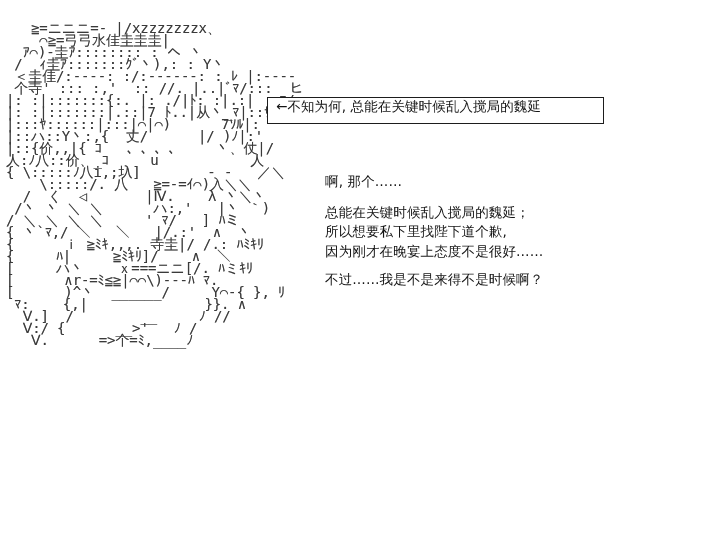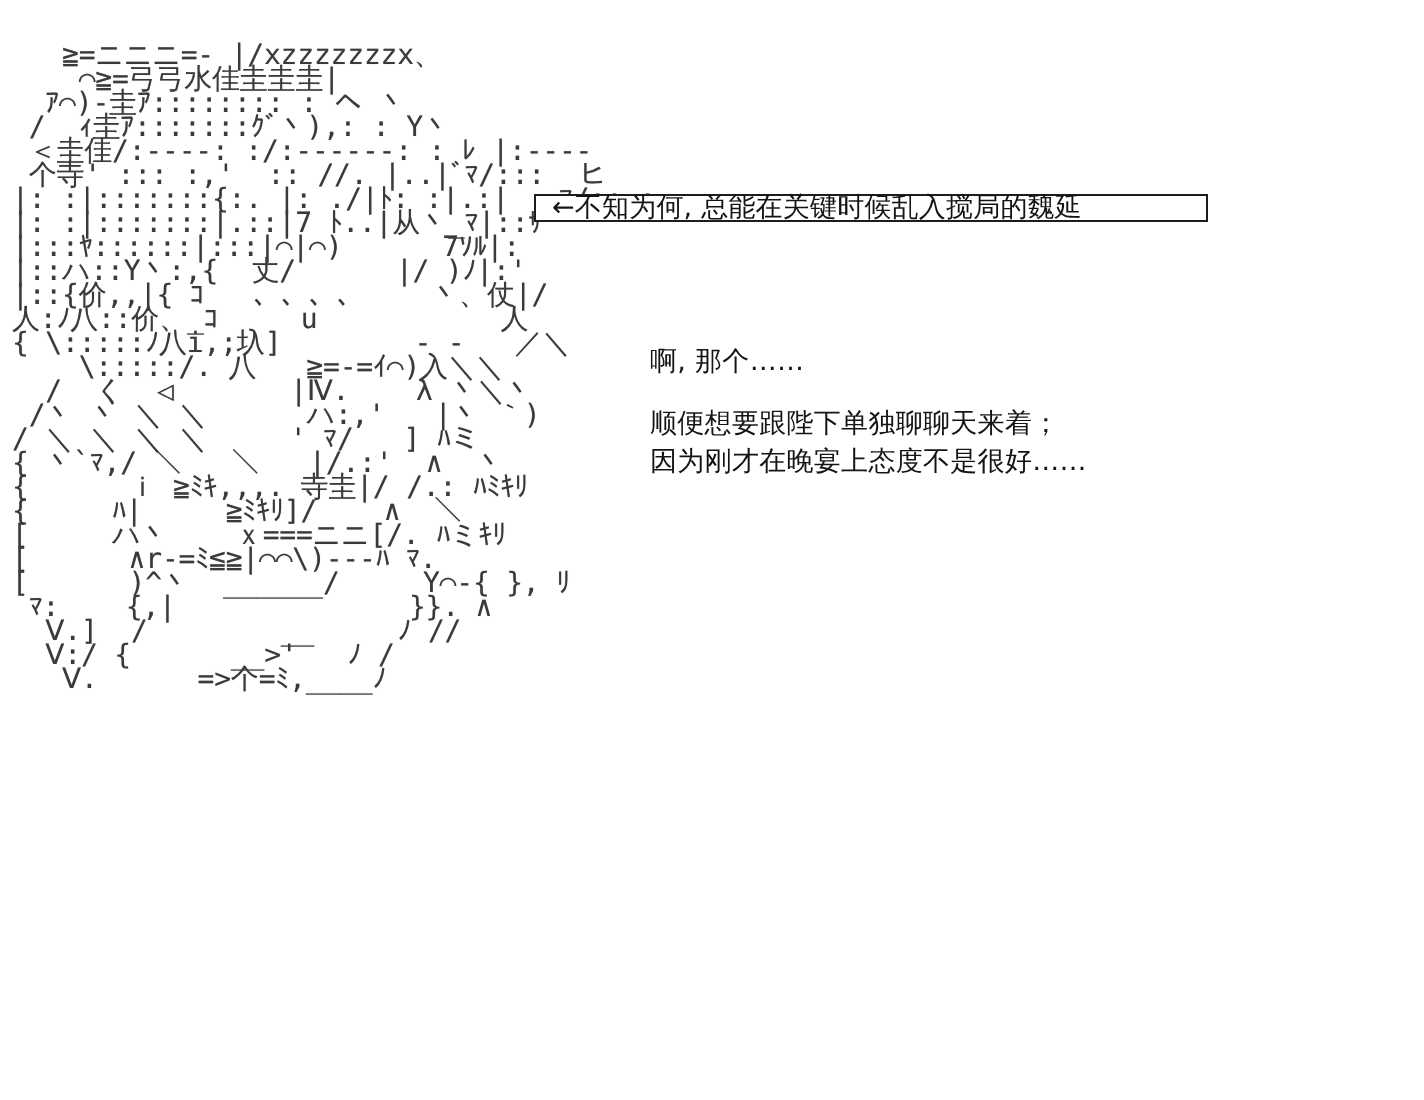--- a/index.html
+++ b/index.html
@@ -36,26 +36,26 @@
     color: #3a3a3a;
     text-shadow: 0 0 0.4px rgba(60,60,60,0.45);
   }
 
   
   .narration-box {
     position: absolute;
     left: 267px;
     top: 97px;
     width: 337px;
-    height: 14px;
+    height: 27px;
     box-sizing: border-box;
     border: 1.6px solid #1d1d1d;
     background: #ffffff;
     display: flex;
-    align-items: center;
+    align-items: flex-start;
     padding: 0 6px 0 8px;
   }
   .narration-text {
     font-size: 13.5px;
     line-height: 16px;
     color: #141414;
     white-space: nowrap;
     letter-spacing: 0.1px;
   }
 
@@ -112,18 +112,20 @@
   Ⅴ:/ {      __&gt;'   ﾉ /
    Ⅴ.      =&gt;个=ﾐ,____ﾉ</pre>
 
   <div class="narration-box">
     <span class="narration-text">←不知为何, 总能在关键时候乱入搅局的魏延</span>
   </div>
 
   <div class="dialogue">
     <p class="dialogue-line dialogue-para">啊, 那个……</p>
     <div class="gap-small"></div>
-    <p class="dialogue-line dialogue-para">顺便想要跟陛下单独聊聊天来着；</p>
+    <p class="dialogue-line dialogue-para">总能在关键时候乱入搅局的魏延；</p>
+    <p class="dialogue-line dialogue-para">所以想要私下里找陛下道个歉,</p>
     <p class="dialogue-line dialogue-para">因为刚才在晚宴上态度不是很好……</p>
     <div class="gap-large"></div>
+    <p class="dialogue-line dialogue-para">不过……我是不是来得不是时候啊？</p>
   </div>
 
 </div>
 
 </body></html>

